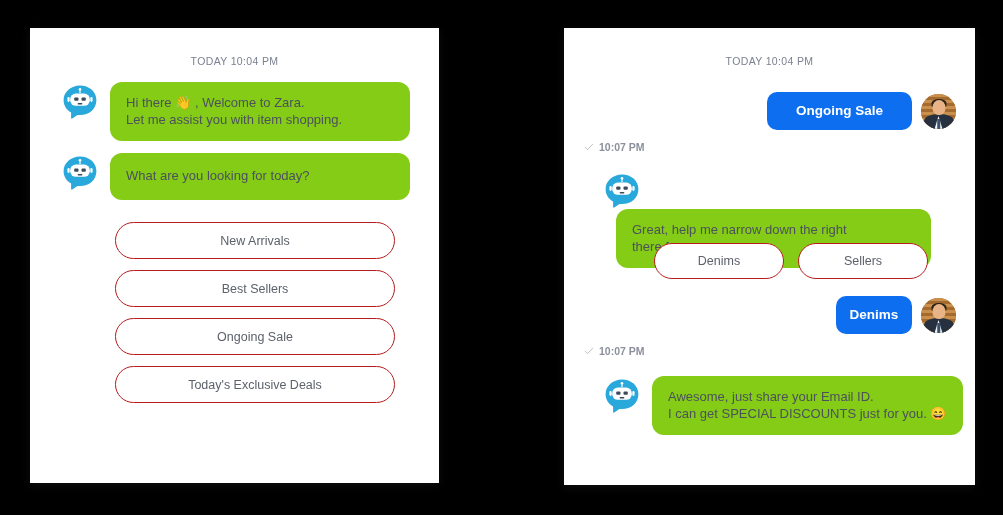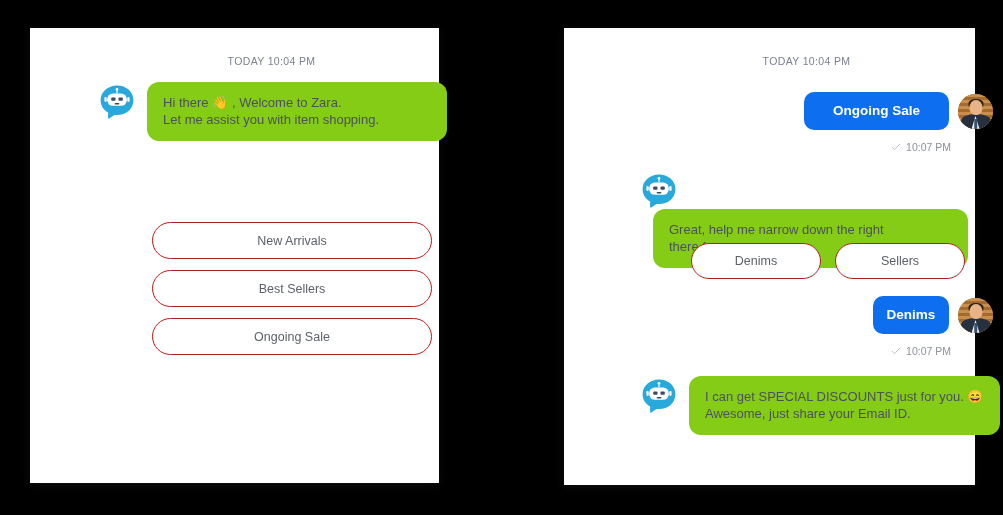--- a/index.html
+++ b/index.html
@@ -25,21 +25,20 @@
     box-shadow: 0 2px 10px rgba(255,255,255,0.06);
   }
 
   #card-left  { left: 30px;  top: 28px; width: 409px; height: 455px; }
   #card-right { left: 564px; top: 28px; width: 411px; height: 457px; }
 
   .card-inner {
     position: relative;
     width: 100%;
     height: 100%;
-    margin-left: 37px;
   }
 
   .day-divider {
     text-align: center;
     font-size: 10.5px;
     letter-spacing: 0.35px;
     color: #7b8190;
     padding-top: 27px;
     font-family: "Liberation Sans", sans-serif;
   }
@@ -158,25 +157,25 @@
     align-items: center;
     justify-content: center;
     cursor: pointer;
     box-sizing: border-box;
   }
 
   
   .receipt {
     display: flex;
     align-items: center;
-    justify-content: flex-end;
     gap: 5px;
     font-size: 10.5px;
     color: #8b909b;
     font-family: "Liberation Sans", sans-serif;
+    font-weight: bold;
   }
   .tick { display: inline-block; width: 10px; height: 10px; }
   .tick svg { display: block; }
 
   
   #l-row1 { position: absolute; left: 32px;  top: 54px;  width: 350px; }
   #l-row2 { position: absolute; left: 32px;  top: 125px; width: 350px; }
   #l-b1   { width: 268px; }
   #l-b2   { width: 268px; height: 47px; display: flex; align-items: center; padding: 0 16px; }
   #l-pills { position: absolute; left: 85px; top: 194px; width: 280px; }
@@ -223,25 +222,44 @@
             <rect x="5.4" y="12.9" width="2.3" height="5" rx="1.15" fill="#ffffff"></rect>
             <rect x="28.3" y="12.9" width="2.3" height="5" rx="1.15" fill="#ffffff"></rect>
           </svg>
         </div>
         <div class="bubble bot" id="l-b1">
           <span class="line"><span>Hi there </span><span class="emoji">👋</span><span> , Welcome to Zara.</span></span>
           <span class="line">Let me assist you with item shopping.</span>
         </div>
       </div>
 
+      <div class="msg-row bot" id="l-row2">
+        <div class="bot-avatar">
+          <svg viewBox="0 0 36 36" xmlns="http://www.w3.org/2000/svg">
+            <path d="M18 1.6C8.9 1.6 1.6 8 1.6 16.2c0 5.2 3 9.8 7.5 12.4v5.4c0 .6.7 1 1.2.6l5.1-3.7c.9.1 1.7.2 2.6.2 9.1 0 16.4-6.4 16.4-14.9S27.1 1.6 18 1.6z" fill="#29a8dc"></path>
+            <rect x="17.4" y="5.6" width="1.2" height="3.6" fill="#ffffff"></rect>
+            <circle cx="18" cy="5.2" r="1.3" fill="#ffffff"></circle>
+            <rect x="8.2" y="9.6" width="19.6" height="12.2" rx="5.6" fill="#ffffff"></rect>
+            <rect x="12.2" y="13.4" width="4.3" height="3.4" rx="1" fill="#3d4a57"></rect>
+            <rect x="19.5" y="13.4" width="4.3" height="3.4" rx="1" fill="#3d4a57"></rect>
+            <rect x="15.6" y="19.0" width="4.8" height="1.5" rx="0.75" fill="#3d4a57"></rect>
+            <rect x="5.4" y="12.9" width="2.3" height="5" rx="1.15" fill="#ffffff"></rect>
+            <rect x="28.3" y="12.9" width="2.3" height="5" rx="1.15" fill="#ffffff"></rect>
+          </svg>
+        </div>
+        <div class="bubble bot" id="l-b2">
+          <span class="line">What are you looking for today?</span>
+        </div>
+      </div>
 
       <div id="l-pills">
         <div class="pill">New Arrivals</div>
         <div class="pill">Best Sellers</div>
         <div class="pill">Ongoing Sale</div>
+        <div class="pill">Today's Exclusive Deals</div>
       </div>
 
     </div>
   </div>
 
   <div class="card" id="card-right">
     <div class="card-inner">
 
       <div class="day-divider">TODAY 10:04 PM</div>
 
@@ -318,21 +336,21 @@
             <circle cx="18" cy="5.2" r="1.3" fill="#ffffff"></circle>
             <rect x="8.2" y="9.6" width="19.6" height="12.2" rx="5.6" fill="#ffffff"></rect>
             <rect x="12.2" y="13.4" width="4.3" height="3.4" rx="1" fill="#3d4a57"></rect>
             <rect x="19.5" y="13.4" width="4.3" height="3.4" rx="1" fill="#3d4a57"></rect>
             <rect x="15.6" y="19.0" width="4.8" height="1.5" rx="0.75" fill="#3d4a57"></rect>
             <rect x="5.4" y="12.9" width="2.3" height="5" rx="1.15" fill="#ffffff"></rect>
             <rect x="28.3" y="12.9" width="2.3" height="5" rx="1.15" fill="#ffffff"></rect>
           </svg>
         </div>
         <div class="bubble bot" id="r-b4">
+          <span class="line">Awesome, just share your Email ID.</span>
           <span class="line"><span>I can get SPECIAL DISCOUNTS just for you. </span><span class="emoji">😄</span></span>
-          <span class="line">Awesome, just share your Email ID.</span>
         </div>
       </div>
 
     </div>
   </div>
 
 </div>
 
 </body></html>

